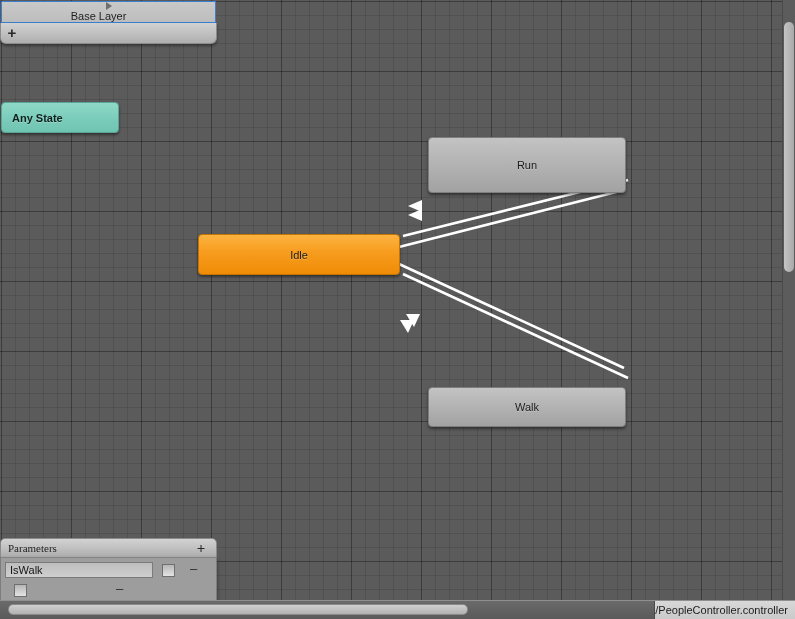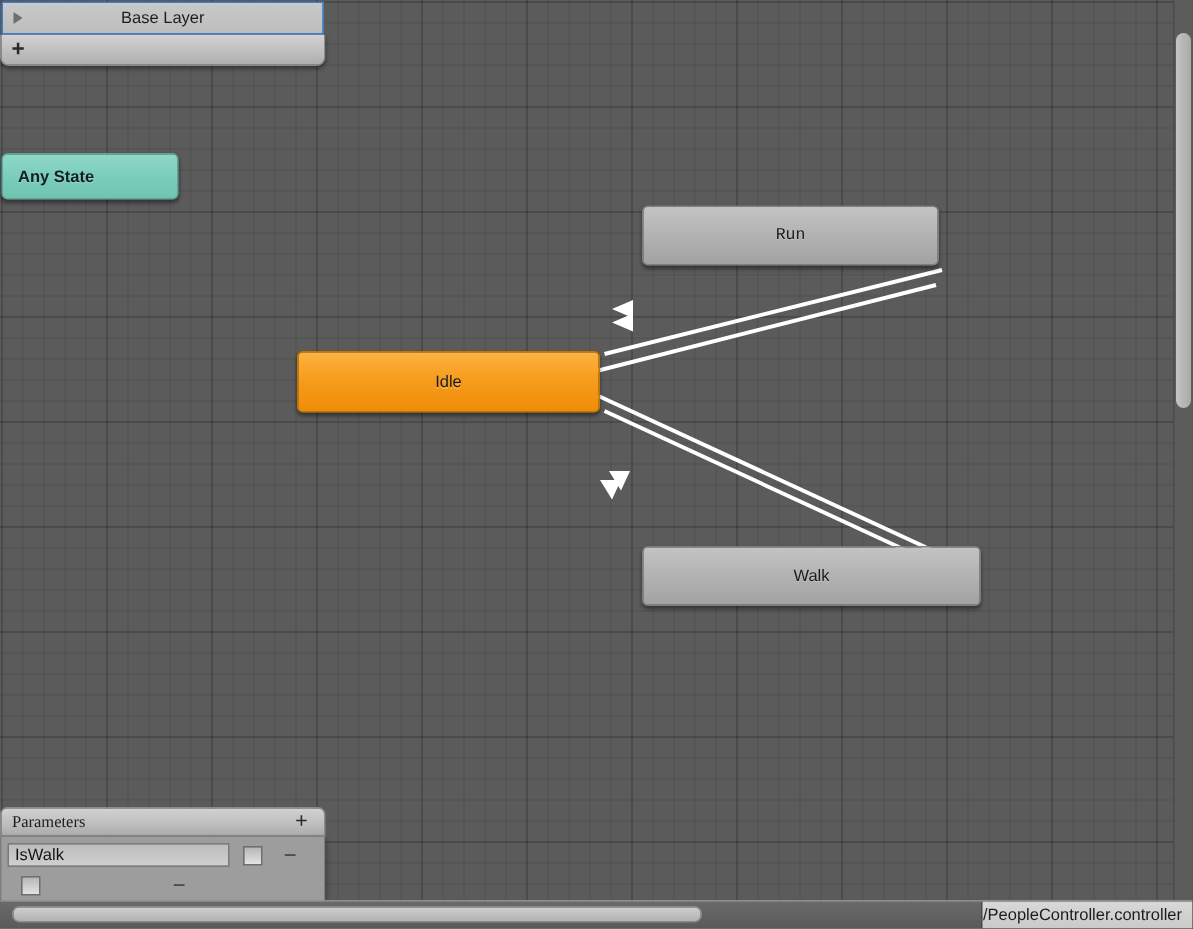--- a/index.html
+++ b/index.html
@@ -89,20 +89,21 @@
   }
   #layer-row {
     position: relative;
     height: 22px;
     margin: 1px 1px 0 1px;
     background: linear-gradient(to bottom, #c9c9c9 0%, #bdbdbd 100%);
     border: 1px solid #3c7fd0;
     box-sizing: border-box;
     display: flex;
     align-items: center;
+    flex-direction: column;
   }
   #layer-foldout {
     width: 20px;
     display: flex;
     align-items: center;
     justify-content: center;
     flex: 0 0 auto;
   }
   .tri-right {
     width: 0; height: 0;
@@ -302,25 +303,25 @@
     </svg>
 
     <div class="node node-any" style="left:1px; top:102px; width:118px; height:31px;font-weight:bold;">
       <span>Any State</span>
     </div>
 
     <div class="node node-default" style="left:198px; top:234px; width:202px; height:41px;">
       <span>Idle</span>
     </div>
 
-    <div class="node node-state" style="left:428px; top:137px; width:198px; height:40px;font-family:Liberation Mono, monospace;">
+    <div class="node node-state" style="left:428px; top:137px; width:198px; height:56px;">
       <span>Run</span>
     </div>
 
-    <div class="node node-state" style="left:428px; top:364px; width:226px; height:40px;">
+    <div class="node node-state" style="left:428px; top:387px; width:198px; height:40px;">
       <span>Walk</span>
     </div>
 
   </div>
 
   <div id="layers-panel">
     <div id="layer-row">
       <span id="layer-foldout">
         <span class="tri-right"></span>
       </span>

